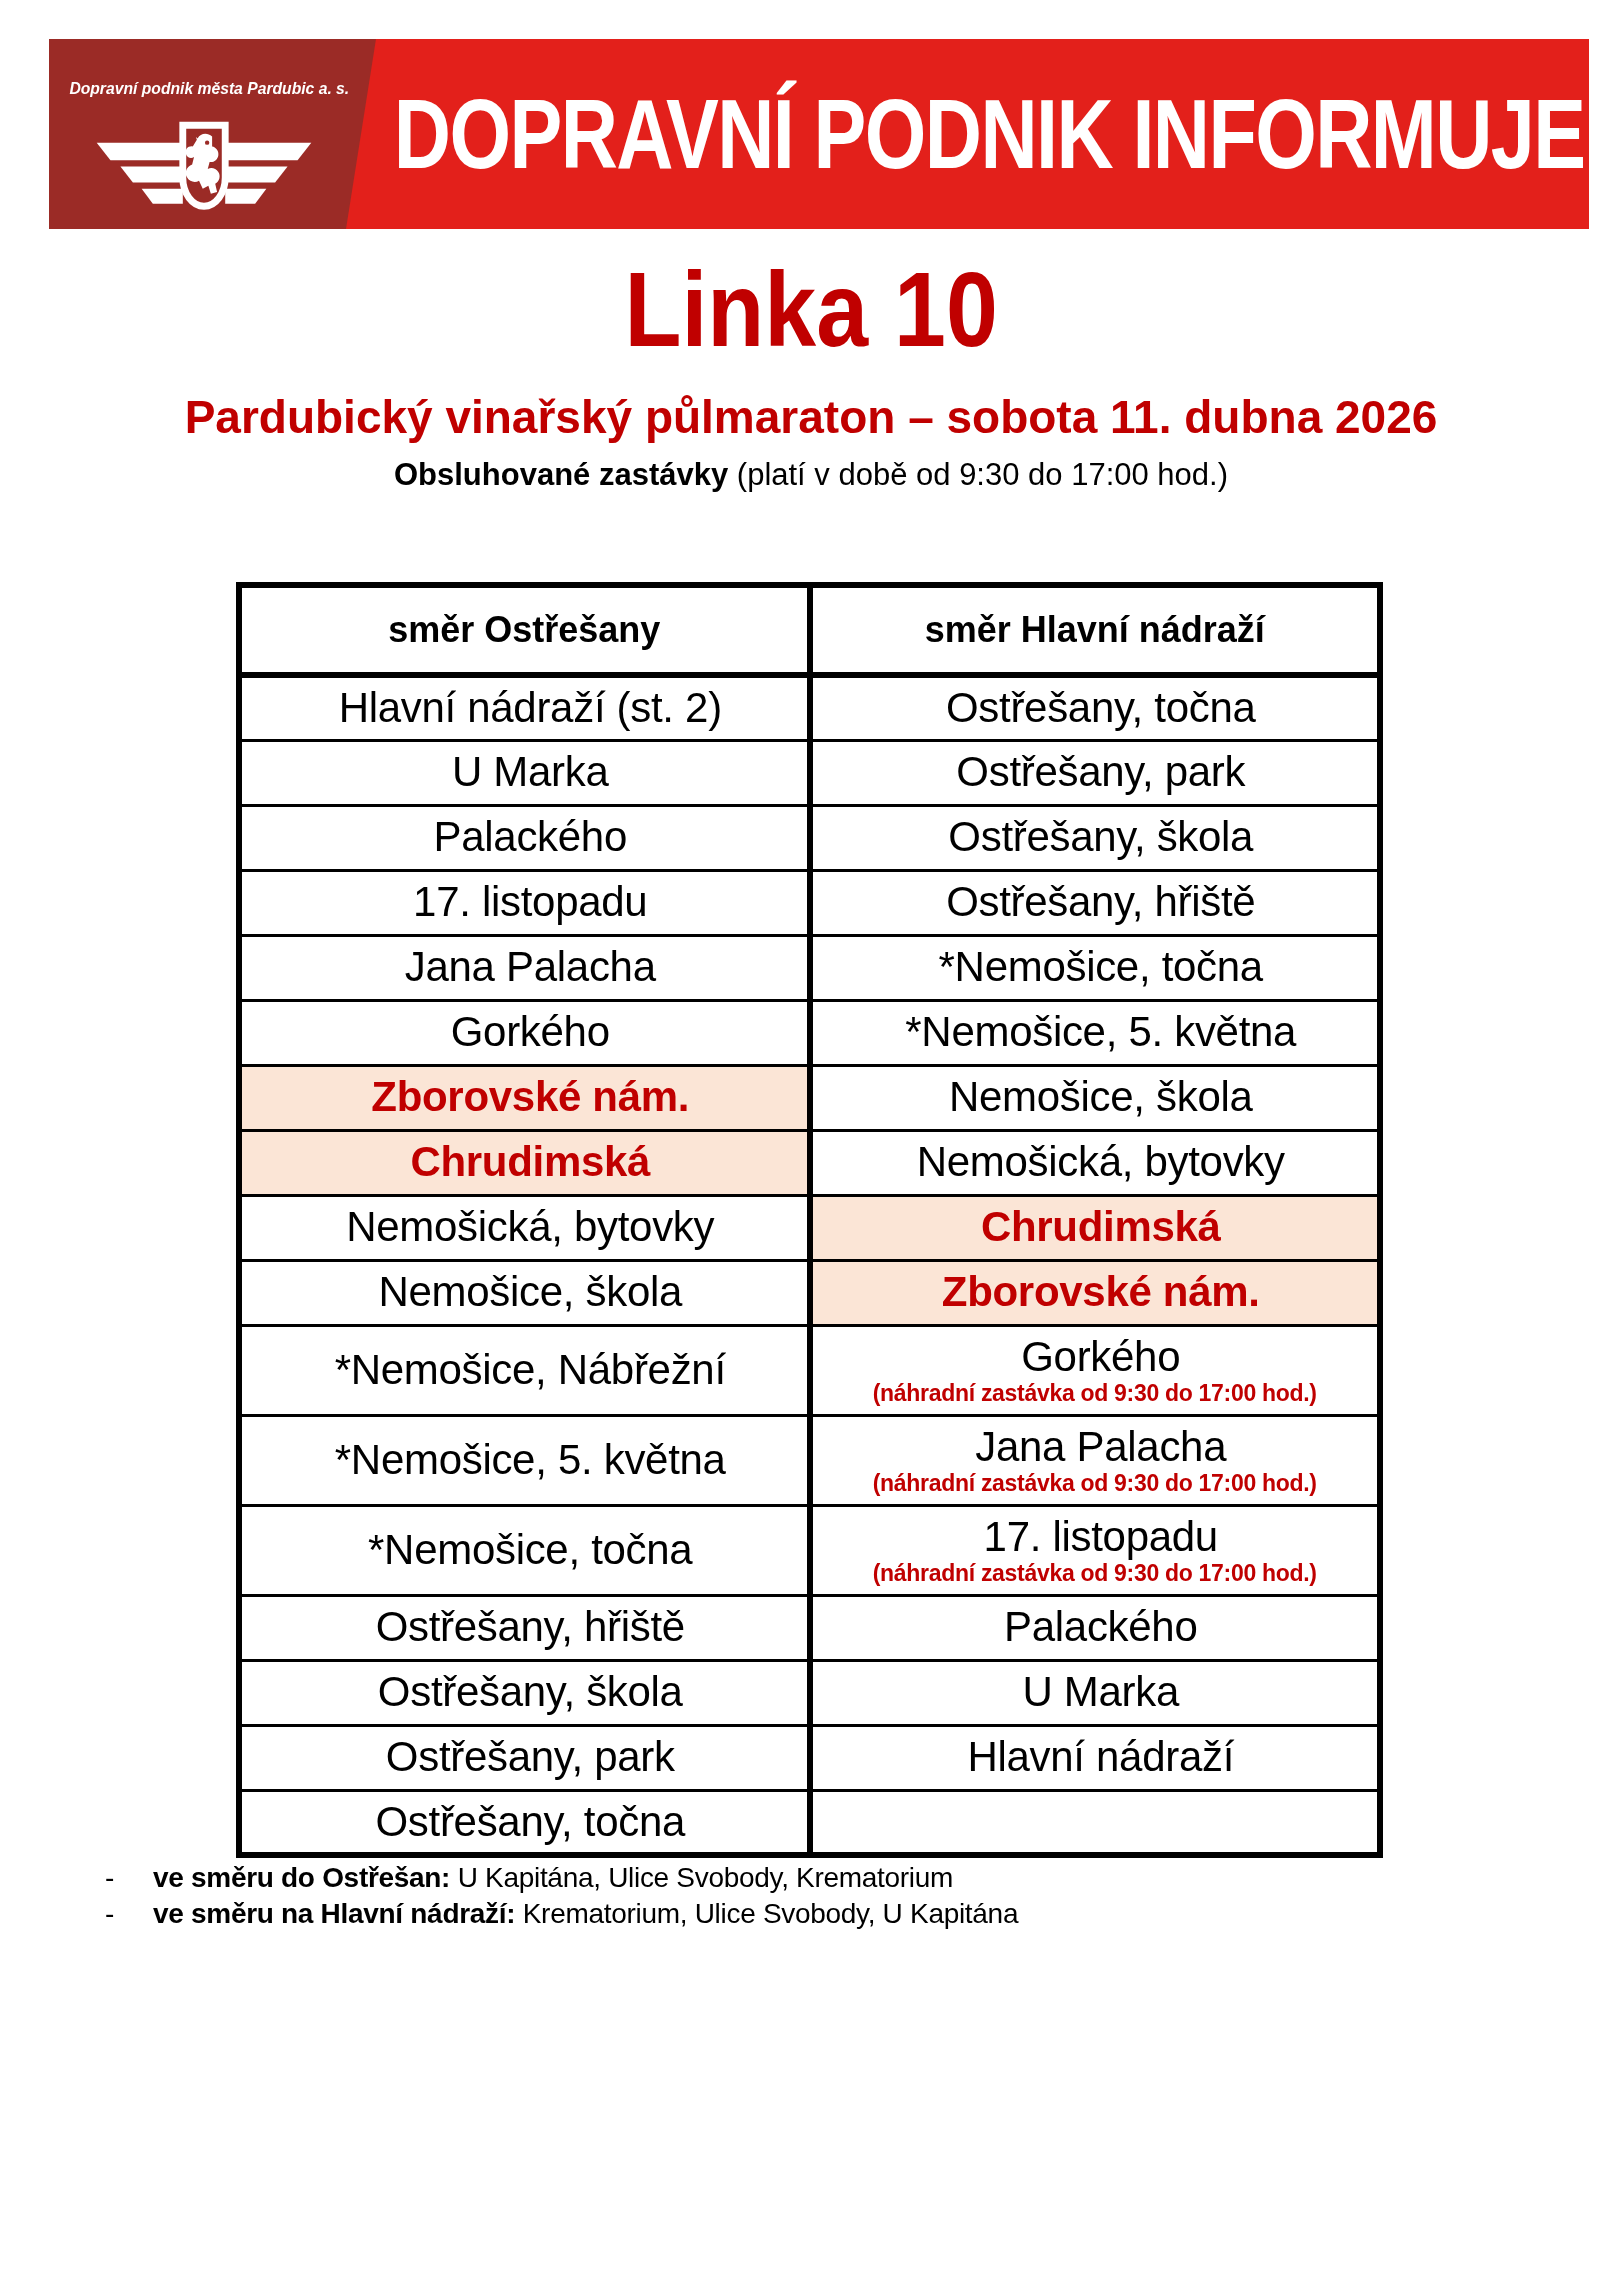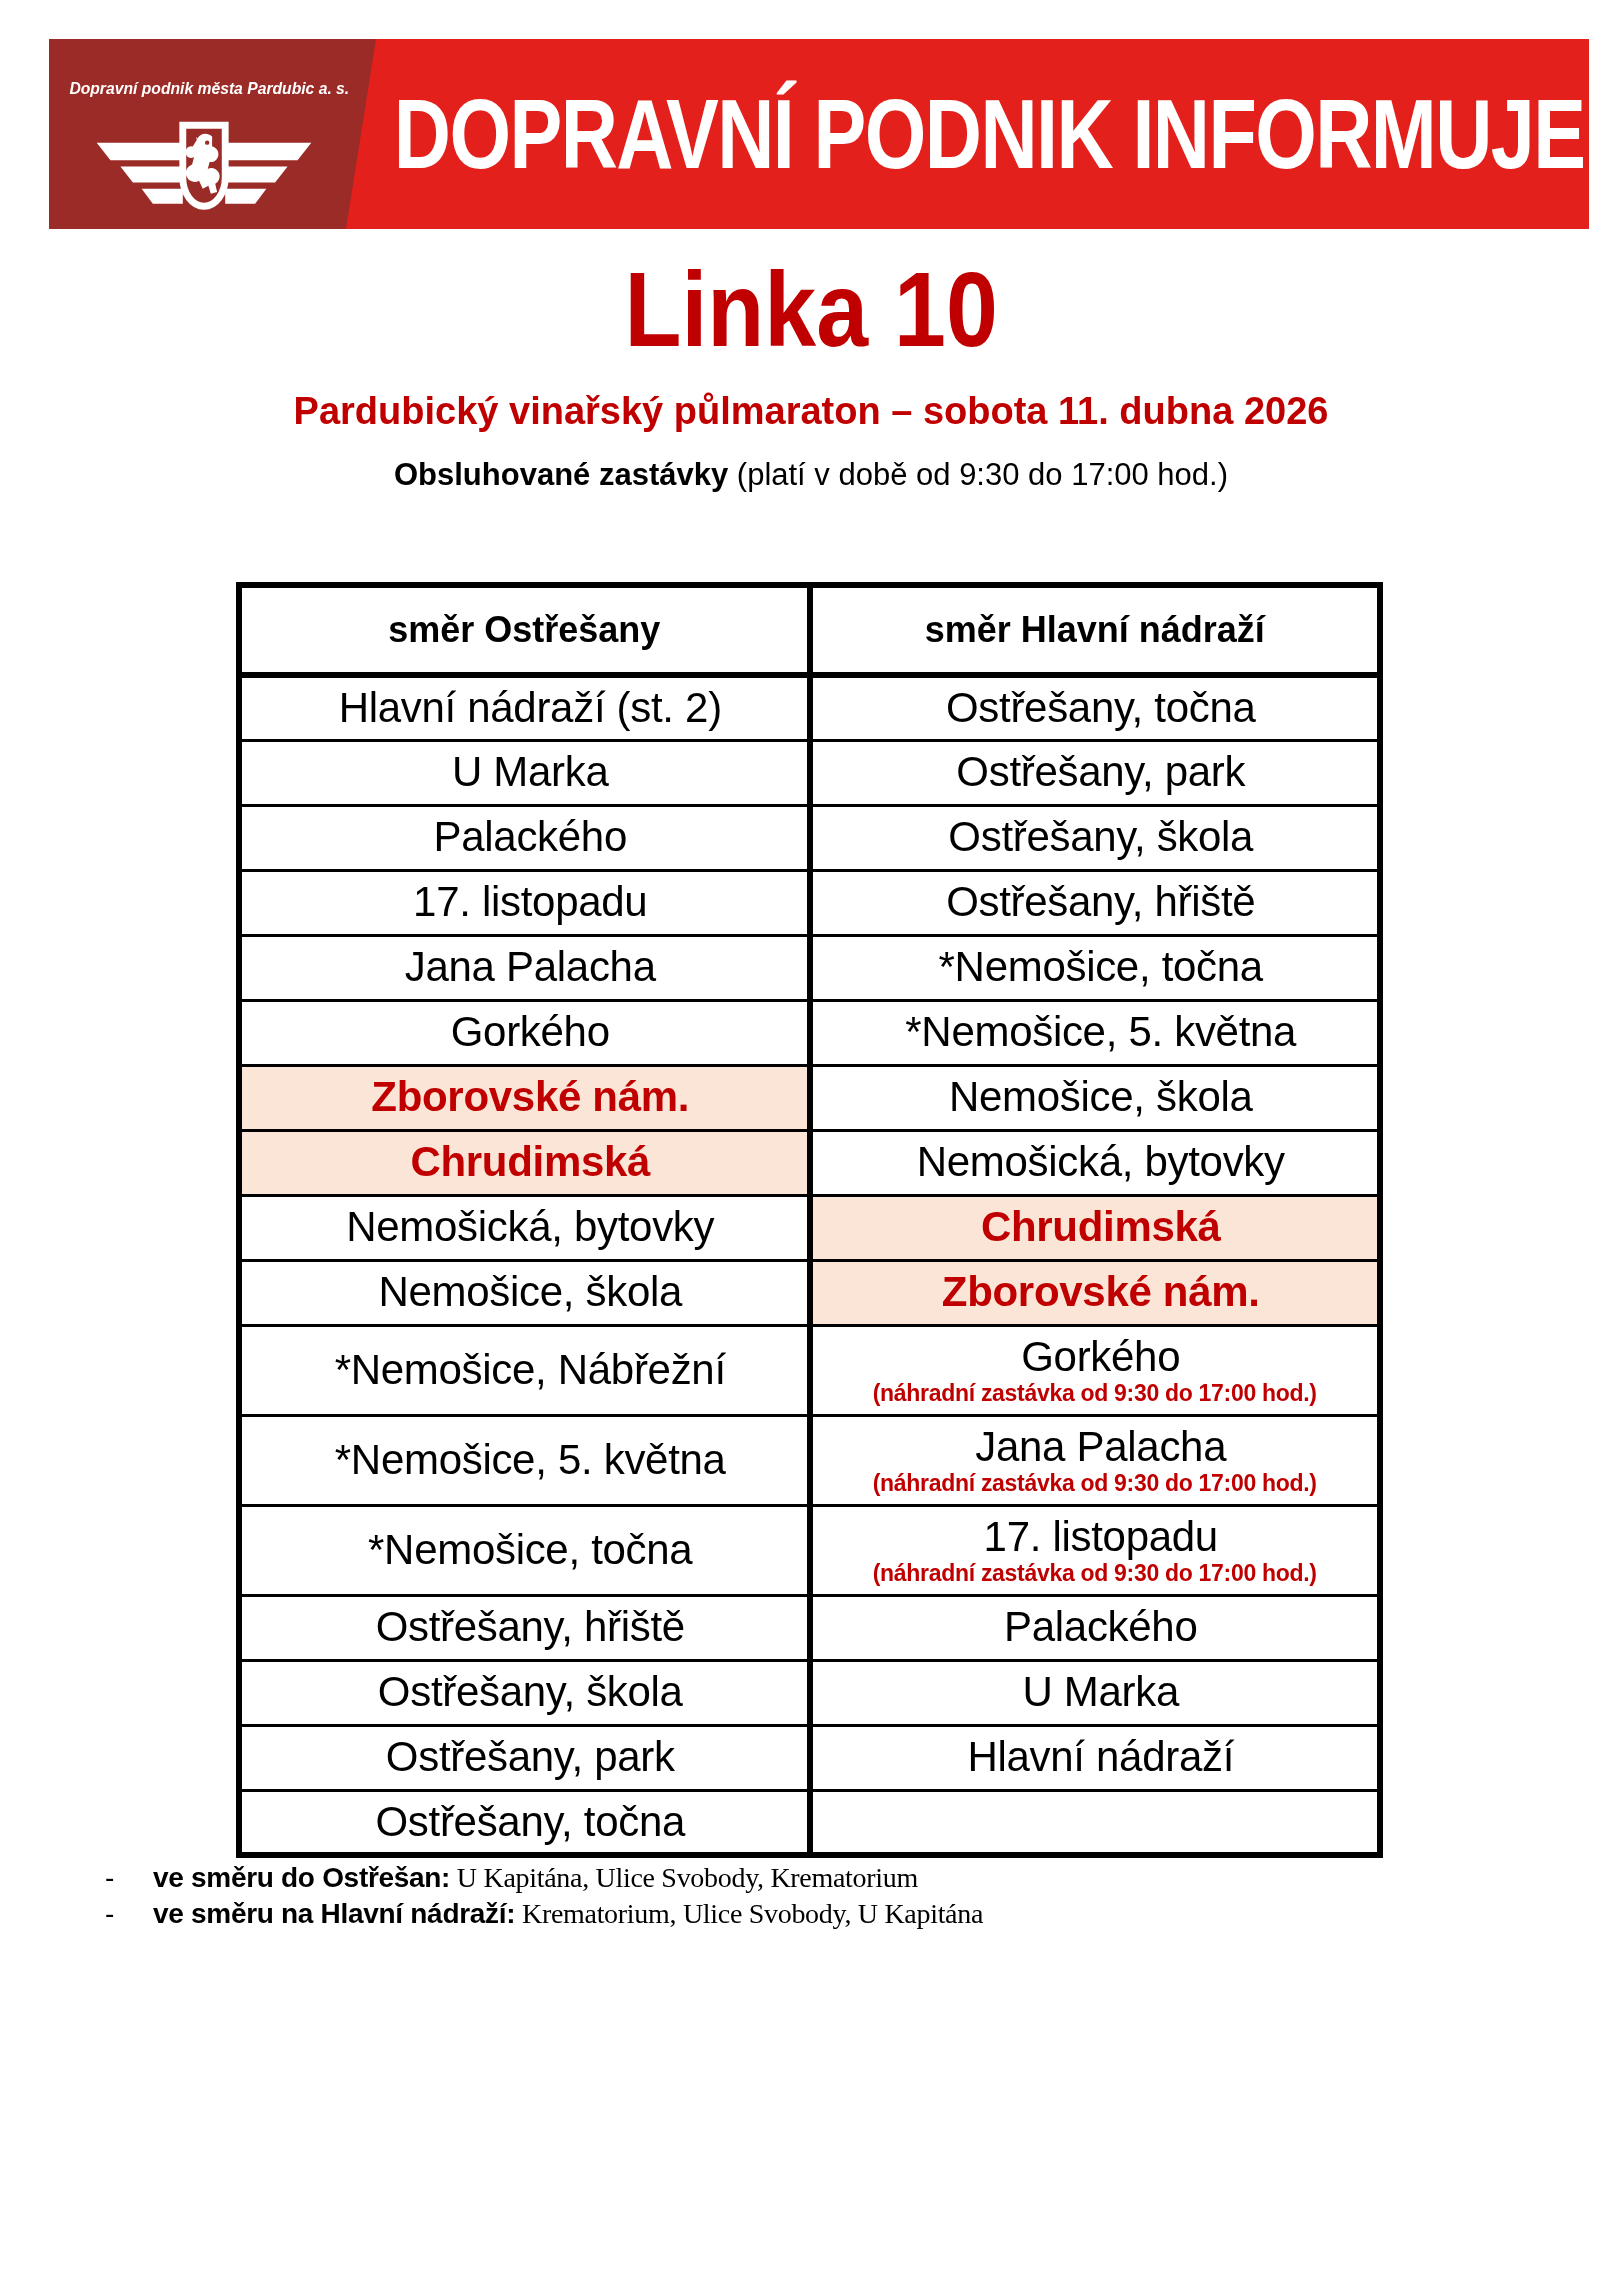--- a/index.html
+++ b/index.html
@@ -88,21 +88,21 @@
   .page-title > span { display: inline-block; transform: scaleX(0.88); }
 
   .page-subtitle {
     position: absolute;
     top: 390px;
     left: 0;
     width: 100%;
     text-align: center;
     color: var(--text-red, #c00000);
     font-weight: 700;
-    font-size: 38px;
+    font-size: 46px;
     white-space: nowrap;
   }
   .stops-heading {
     position: absolute;
     top: 457px;
     left: 0;
     width: 100%;
     text-align: center;
     color: #000000;
     font-size: 31px;
@@ -177,21 +177,21 @@
     letter-spacing: -0.3px;
   }
   .f-bullet {
     display: flex;
     font-size: 28px;
     line-height: 1.28;
     letter-spacing: -0.3px;
   }
   .f-dash { width: 48px; flex: 0 0 48px; }
   .f-bullet .b { font-weight: 700; }
-  .f-bullet .r { font-weight: 400; font-family: Liberation Serif, serif; }
+  .f-bullet .r { font-weight: 400; }
 </style>
 </head>
 <body style="--banner-red: #e3201b; --maroon: #9b2b26; --text-red: #c00000; --highlight-bg: #fbe5d6; --border-black: #000000;">
 
 <div class="page">
 
   <div class="banner">
     <div class="banner-maroon">
       <div class="logo-company">Dopravní podnik města Pardubic a. s.</div>
       <svg class="logo-emblem" viewBox="0 0 360 210" xmlns="http://www.w3.org/2000/svg">

